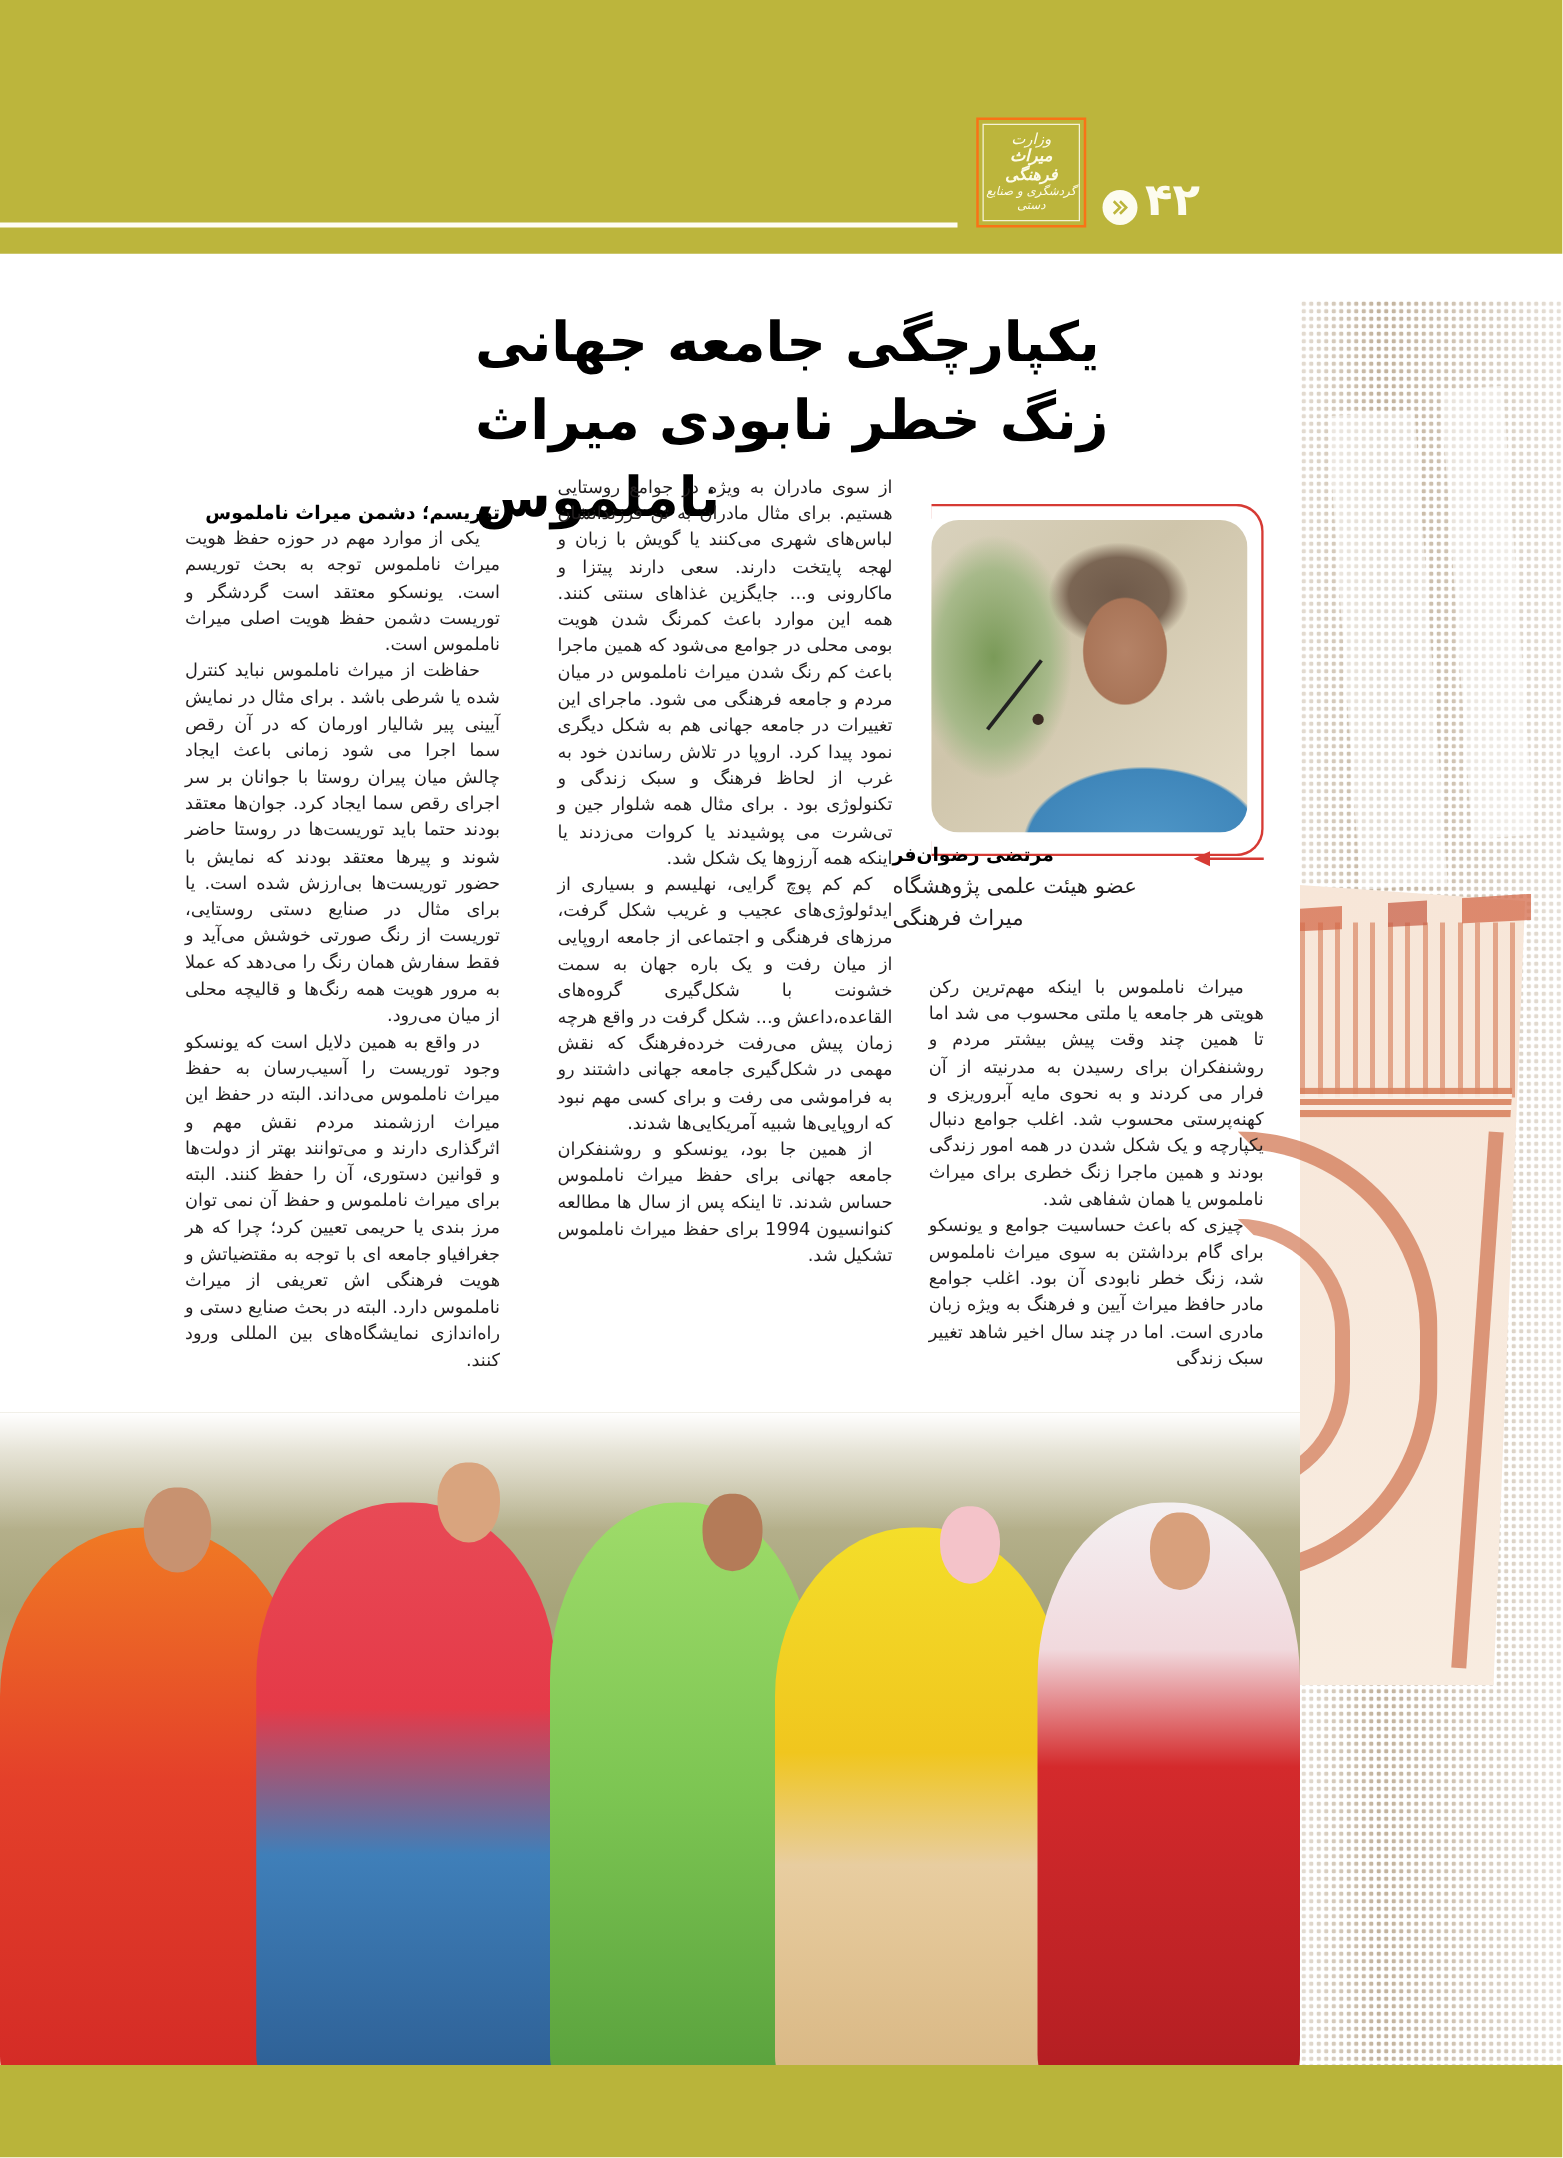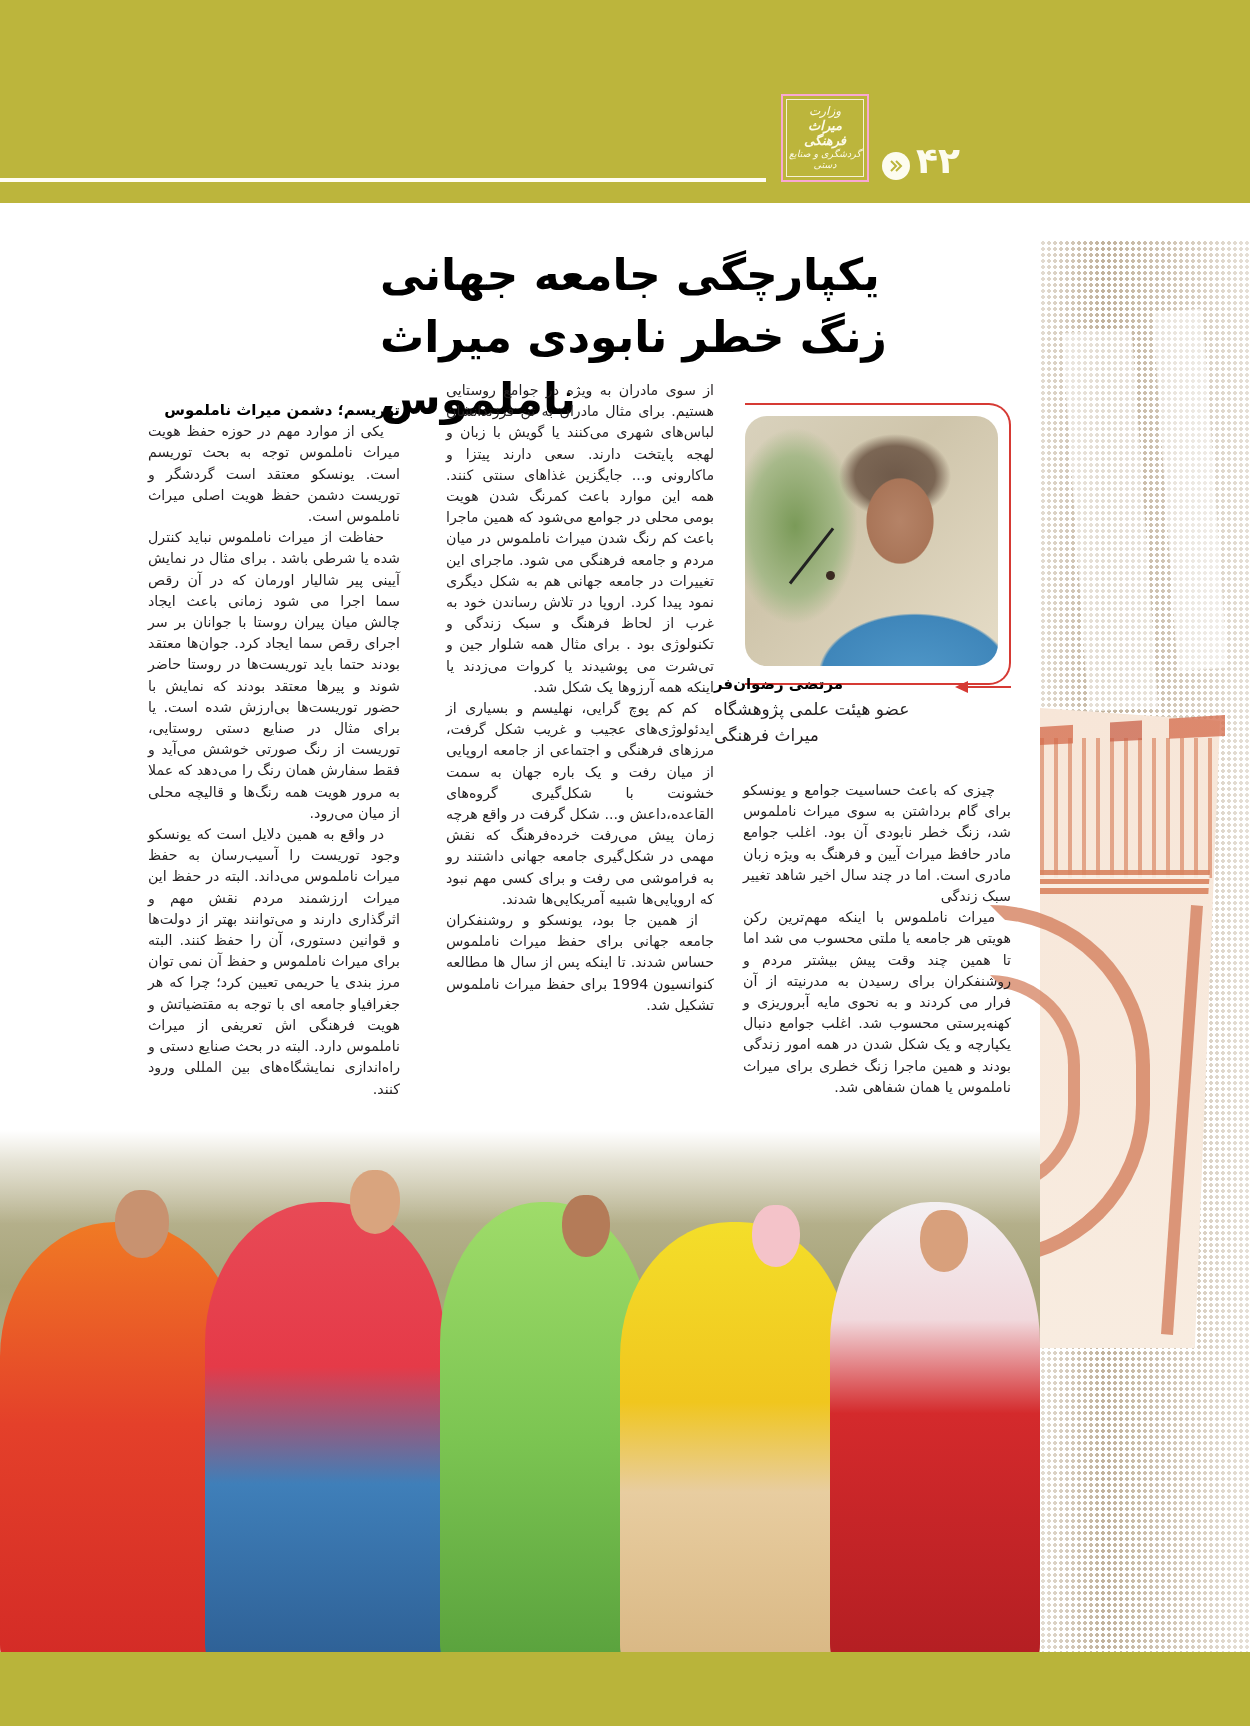--- a/index.html
+++ b/index.html
@@ -2,21 +2,21 @@
 <html lang="fa" dir="rtl"><head>
 <meta charset="utf-8">
 <style>
   * { box-sizing: border-box; margin: 0; padding: 0; }
   html, body { width: 1250px; height: 1726px; overflow: hidden; background: #ffffff; }
   body { position: relative; font-family: "DejaVu Sans", sans-serif; color: #231f20; }
 
   
   .top-band { position: absolute; left: 0; top: 0; width: 1250px; height: 203px; background: #bcb53c; }
   .top-rule { position: absolute; left: 0; top: 178px; width: 766px; height: 4px; background: #fffdf3; }
-  .logo-box { position: absolute; left: 781px; top: 94px; width: 88px; height: 88px; border: 2px solid #f9a8d4; padding: 3px; }
+  .logo-box { position: absolute; left: 781px; top: 94px; width: 88px; height: 88px; border: 2px solid #f97316; padding: 3px; }
   .logo-inner { width: 100%; height: 100%; border: 1px solid #f6f2d6; display: flex; flex-direction: column; align-items: center; justify-content: center; color: #fdfbe8; font-family: "DejaVu Serif", serif; text-align: center; line-height: 1.15; }
   .logo-inner .l1 { font-size: 12px; font-style: italic; }
   .logo-inner .l2 { font-size: 13px; font-style: italic; font-weight: bold; }
   .logo-inner .l3 { font-size: 9.5px; font-style: italic; }
   .nav-circle { position: absolute; left: 882px; top: 152px; width: 28px; height: 28px; border-radius: 50%; background: #fdfcef; display: flex; align-items: center; justify-content: center; }
   .nav-circle svg { width: 16px; height: 16px; }
   .page-num { position: absolute; left: 916px; top: 136px; width: 84px; height: 50px; color: #fdfcef; font-family: "DejaVu Sans", sans-serif; font-weight: bold; font-size: 36px; line-height: 50px; letter-spacing: 2px; direction: rtl; text-align: left; }
 
   
   .halftone { position: absolute; left: 1040px; top: 240px; width: 210px; height: 1412px;
@@ -134,22 +134,22 @@
 <div class="mic-head"></div>
 <div class="arrow-line"></div>
 <div class="arrow-head"></div>
 <div class="author">
   <div class="name">مرتضی رضوان‌فر</div>
   <div class="role">عضو هیئت علمی پژوهشگاه</div>
   <div class="role">میراث فرهنگی</div>
 </div>
 
 <div class="col col-right">
+  <p>میراث ناملموس با اینکه مهم‌ترین رکن هویتی هر جامعه یا ملتی محسوب می شد اما تا همین چند وقت پیش بیشتر مردم و روشنفکران برای رسیدن به مدرنیته از آن فرار می کردند و به نحوی مایه آبروریزی و کهنه‌پرستی محسوب شد. اغلب جوامع دنبال یکپارچه و یک شکل شدن در همه امور زندگی بودند و همین ماجرا زنگ خطری برای میراث ناملموس یا همان شفاهی شد.</p>
   <p>چیزی که باعث حساسیت جوامع و یونسکو برای گام برداشتن به سوی میراث ناملموس شد، زنگ خطر نابودی آن بود. اغلب جوامع مادر حافظ میراث آیین و فرهنگ به ویژه زبان مادری است. اما در چند سال اخیر شاهد تغییر سبک زندگی</p>
-  <p>میراث ناملموس با اینکه مهم‌ترین رکن هویتی هر جامعه یا ملتی محسوب می شد اما تا همین چند وقت پیش بیشتر مردم و روشنفکران برای رسیدن به مدرنیته از آن فرار می کردند و به نحوی مایه آبروریزی و کهنه‌پرستی محسوب شد. اغلب جوامع دنبال یکپارچه و یک شکل شدن در همه امور زندگی بودند و همین ماجرا زنگ خطری برای میراث ناملموس یا همان شفاهی شد.</p>
 </div>
 
 <div class="col col-mid">
   <p class="no-indent">از سوی مادران به ویژه در جوامع روستایی هستیم. برای مثال مادران به تن فرزندانشان لباس‌های شهری می‌کنند یا گویش با زبان و لهجه پایتخت دارند. سعی دارند پیتزا و ماکارونی و... جایگزین غذاهای سنتی کنند. همه این موارد باعث کمرنگ شدن هویت بومی محلی در جوامع می‌شود که همین ماجرا باعث کم رنگ شدن میراث ناملموس در میان مردم و جامعه فرهنگی می شود. ماجرای این تغییرات در جامعه جهانی هم به شکل دیگری نمود پیدا کرد. اروپا در تلاش رساندن خود به غرب از لحاظ فرهنگ و سبک زندگی و تکنولوژی بود . برای مثال همه شلوار جین و تی‌شرت می پوشیدند یا کروات می‌زدند یا اینکه همه آرزوها یک شکل شد.</p>
   <p>کم کم پوچ گرایی، نهلیسم و بسیاری از ایدئولوژی‌های عجیب و غریب شکل گرفت، مرزهای فرهنگی و اجتماعی از جامعه اروپایی از میان رفت و یک باره جهان به سمت خشونت با شکل‌گیری گروه‌های القاعده،داعش و... شکل گرفت در واقع هرچه زمان پیش می‌رفت خرده‌فرهنگ که نقش مهمی در شکل‌گیری جامعه جهانی داشتند رو به فراموشی می رفت و برای کسی مهم نبود که اروپایی‌ها شبیه آمریکایی‌ها شدند.</p>
   <p>از همین جا بود، یونسکو و روشنفکران جامعه جهانی برای حفظ میراث ناملموس حساس شدند. تا اینکه پس از سال ها مطالعه کنوانسیون 1994 برای حفظ میراث ناملموس تشکیل شد.</p>
 </div>
 
 <div class="col col-left">
   <p class="sub">توریسم؛ دشمن میراث ناملموس</p>

